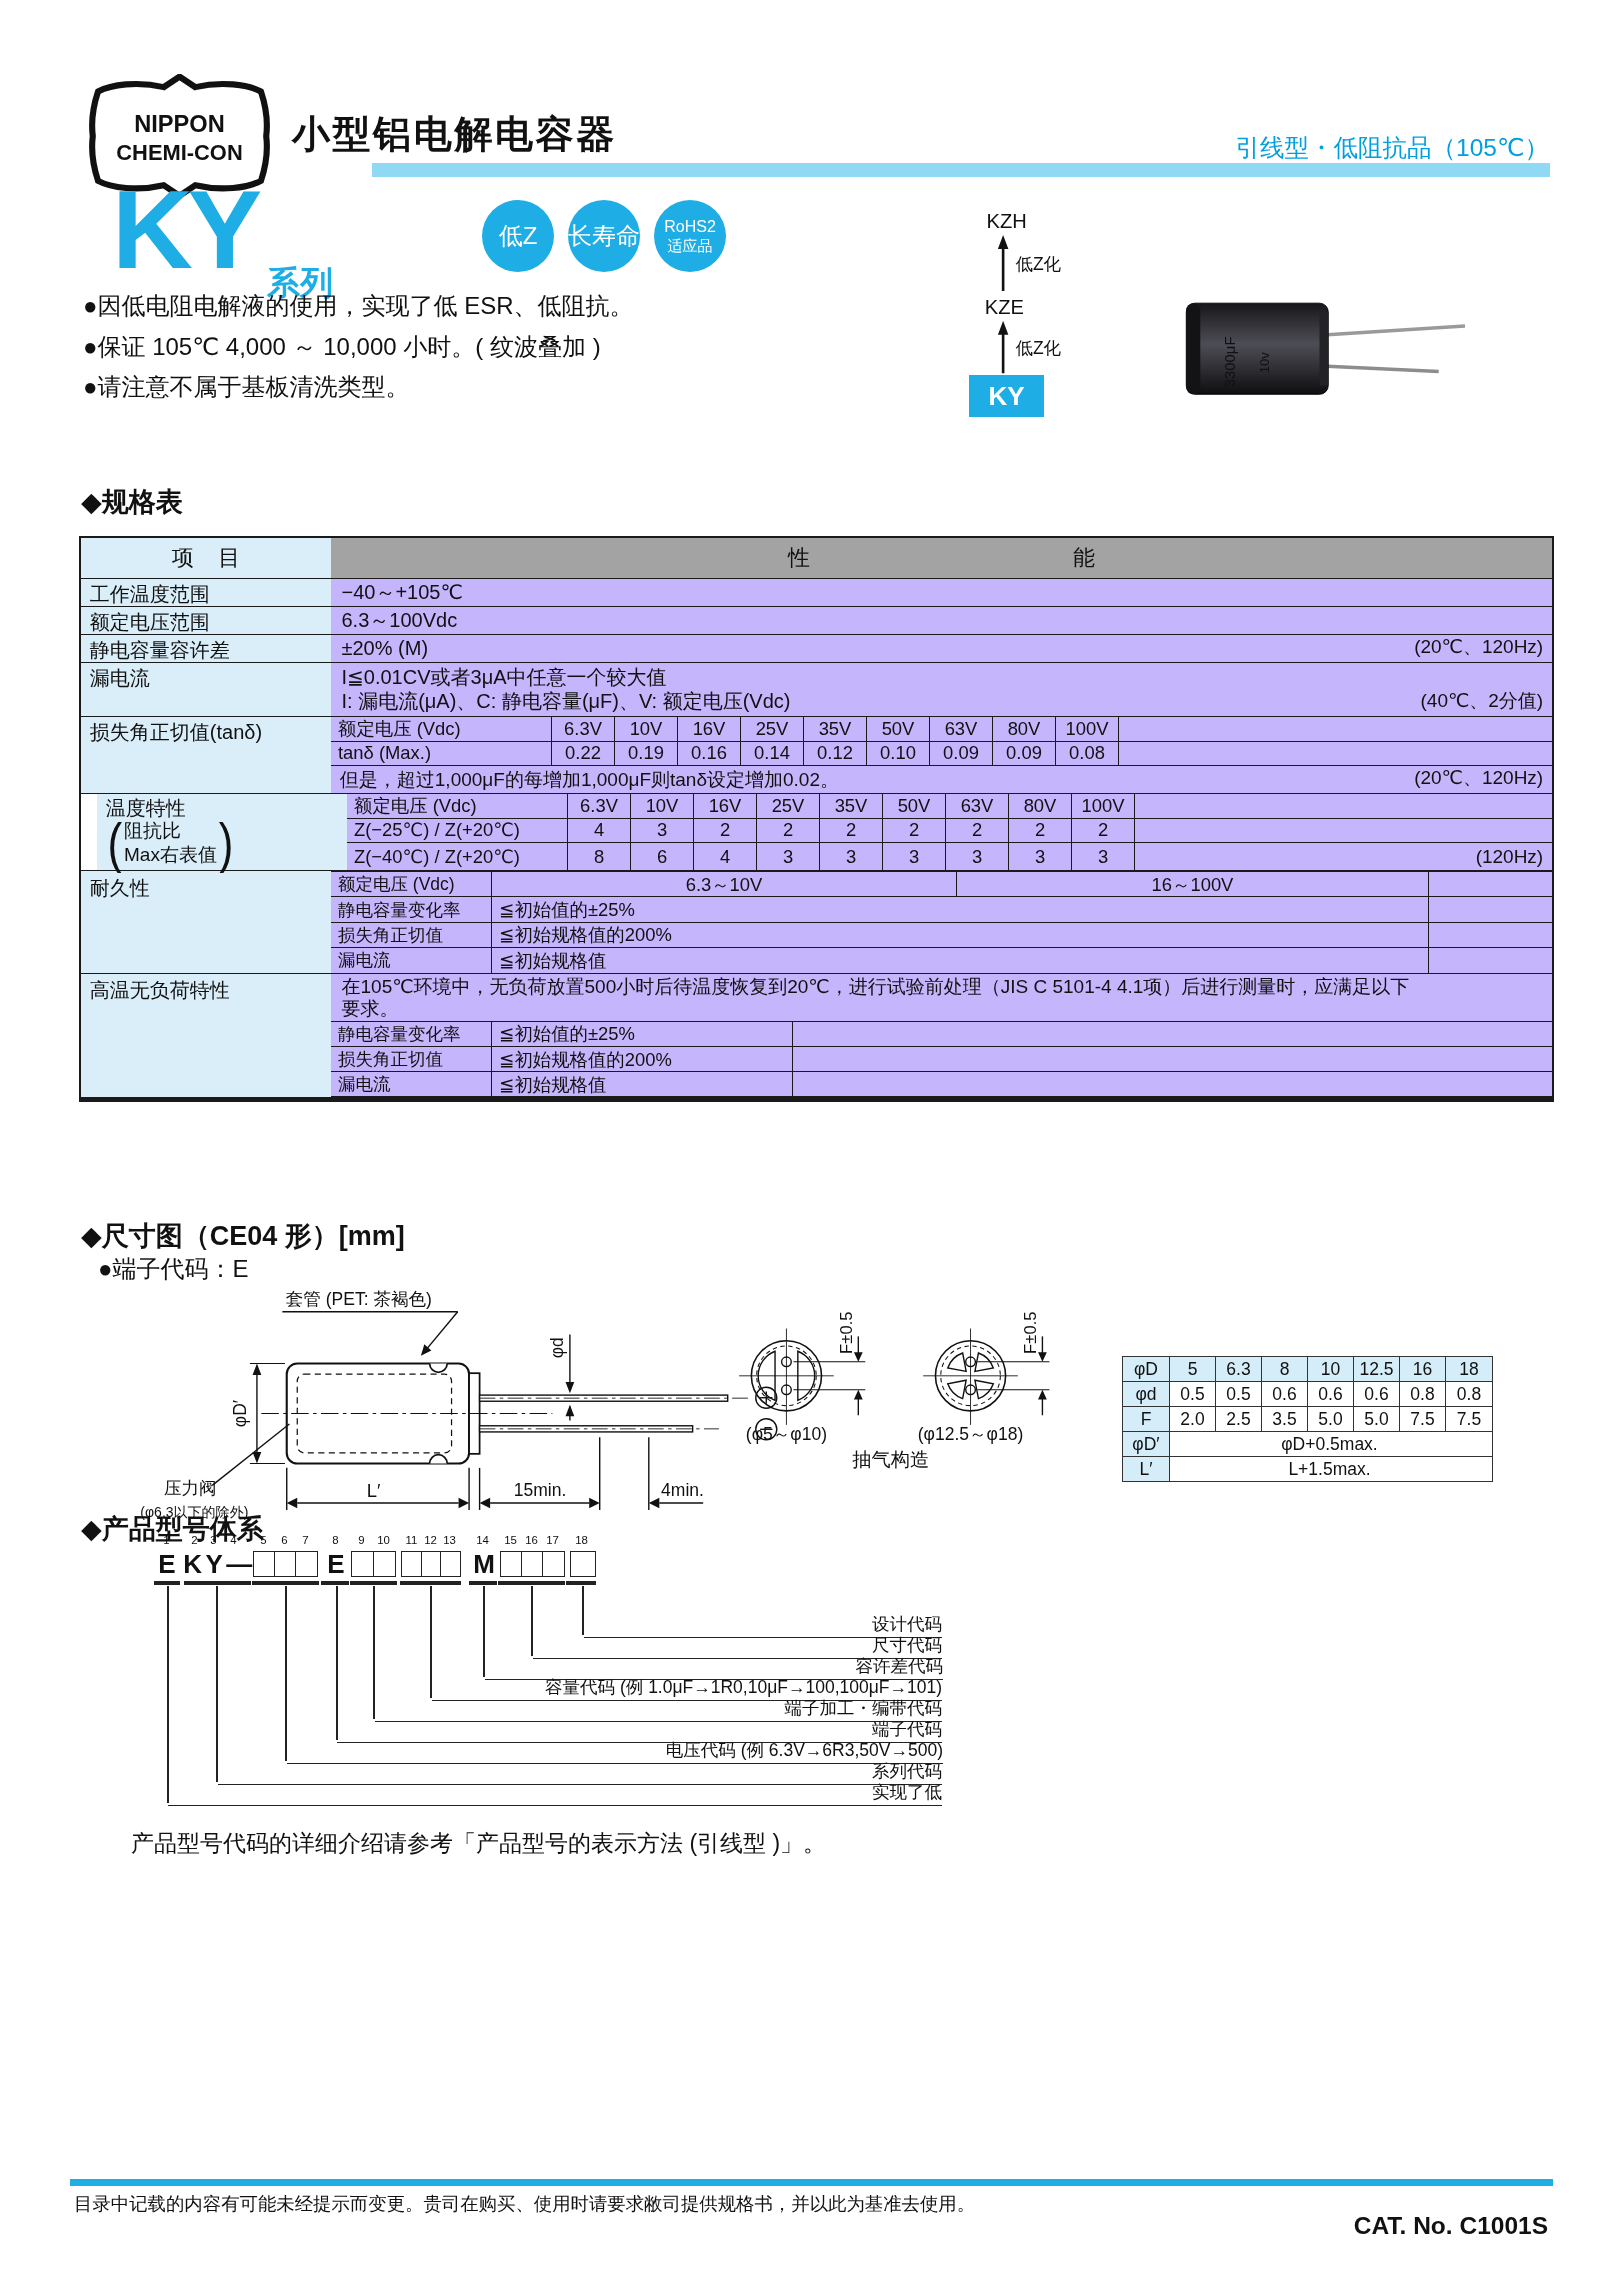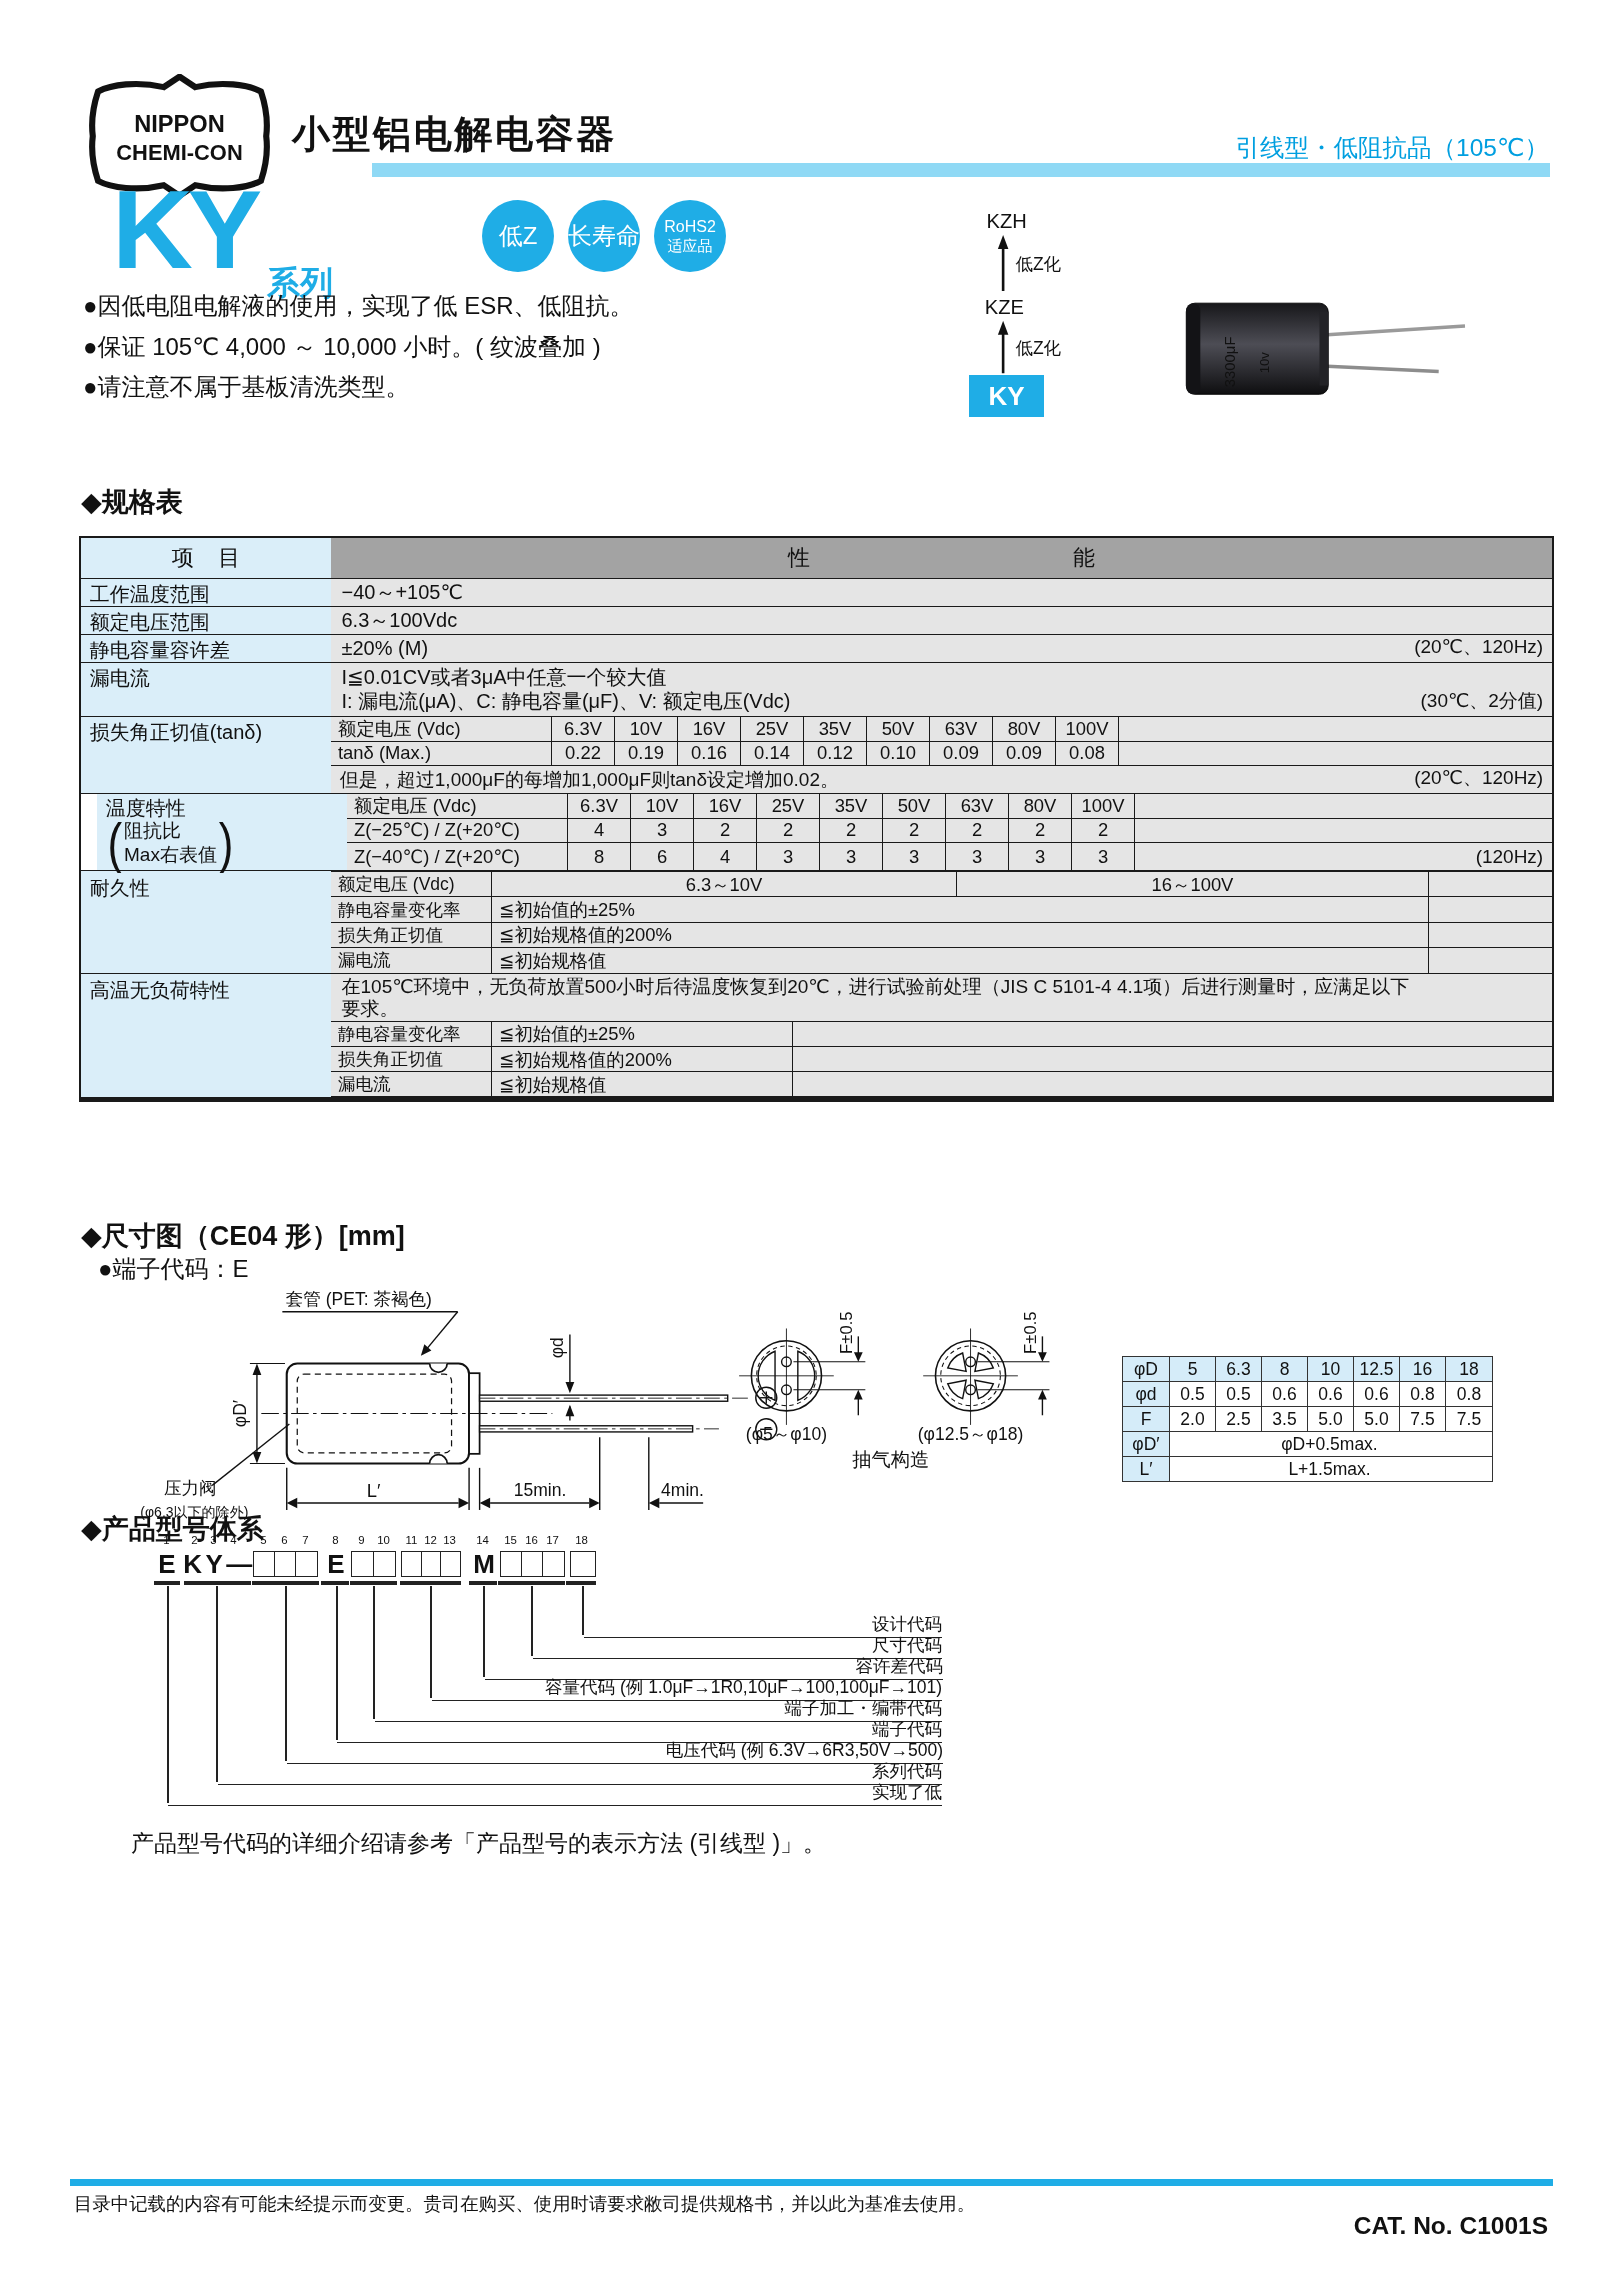--- a/index.html
+++ b/index.html
@@ -26,21 +26,21 @@
   #ky-box{position:absolute;left:969px;top:375px;width:75px;height:42px;background:#1fade6;color:#fff;
           font-size:26px;font-weight:bold;display:flex;align-items:center;justify-content:center;}
   #photo-svg{position:absolute;left:1174px;top:289px;}
   
   .h1{position:absolute;font-size:27px;font-weight:bold;}
   
   #spec{position:absolute;left:79px;top:536px;width:1471px;border:2.6px solid #1a1a1a;border-bottom-width:5.3px;font-size:20px;}
   .srow{display:flex;border-top:1.8px solid #1a1a1a;}
   .srow:first-child{border-top:none;}
   .cl{width:250px;min-width:250px;background:#daeef9;box-sizing:border-box;padding:1.8px 8.8px;}
-  .cv{flex:1;background:#e5e5e5;position:relative;box-sizing:border-box;}
+  .cv{flex:1;background:#c4b5fd;position:relative;box-sizing:border-box;}
   .vpad{padding:1.8px 10.5px;}
   .vcen{display:flex;align-items:center;}
   .head{background:#daeef9;height:40px;}
   .head .cl{display:flex;align-items:center;justify-content:center;font-size:22px;}
   .head .cv{background:#a3a3a3;display:flex;align-items:center;justify-content:center;font-size:22px;}
   .sp-item{letter-spacing:24.5px;margin-right:-24.5px;}
   .sp-perf{letter-spacing:263px;margin-right:-263px;}
   .h31{height:27px;} .h60{height:53px;}
   .cond{position:absolute;right:8.8px;bottom:1.8px;font-size:19px;white-space:nowrap;}
   
@@ -168,21 +168,21 @@
     <div class="cv vpad vcen">
         <span>±20% (M)</span>
       <span class="cond">(20℃、120Hz)</span>
       </div>
   </div>
   <div class="srow h60">
     <div class="cl">漏电流</div>
     <div class="cv vpad">
       <div style="height:24.5px;display:flex;align-items:center;">I≦0.01CV或者3μA中任意一个较大值</div>
       <div style="height:24.5px;display:flex;align-items:center;">I: 漏电流(μA)、C: 静电容量(μF)、V: 额定电压(Vdc)</div>
-      <span class="cond">(30℃、2分值)</span>
+      <span class="cond">(40℃、2分值)</span>
     </div>
   </div>
 
   <div class="srow">
     <div class="cl">损失角正切值(tanδ)</div>
     <div class="cv">
       <div class="tgr bb r28">
         <div class="tgl">额定电压 (Vdc)</div>
         <div class="tgc">6.3V</div>
           <div class="tgc">10V</div>

